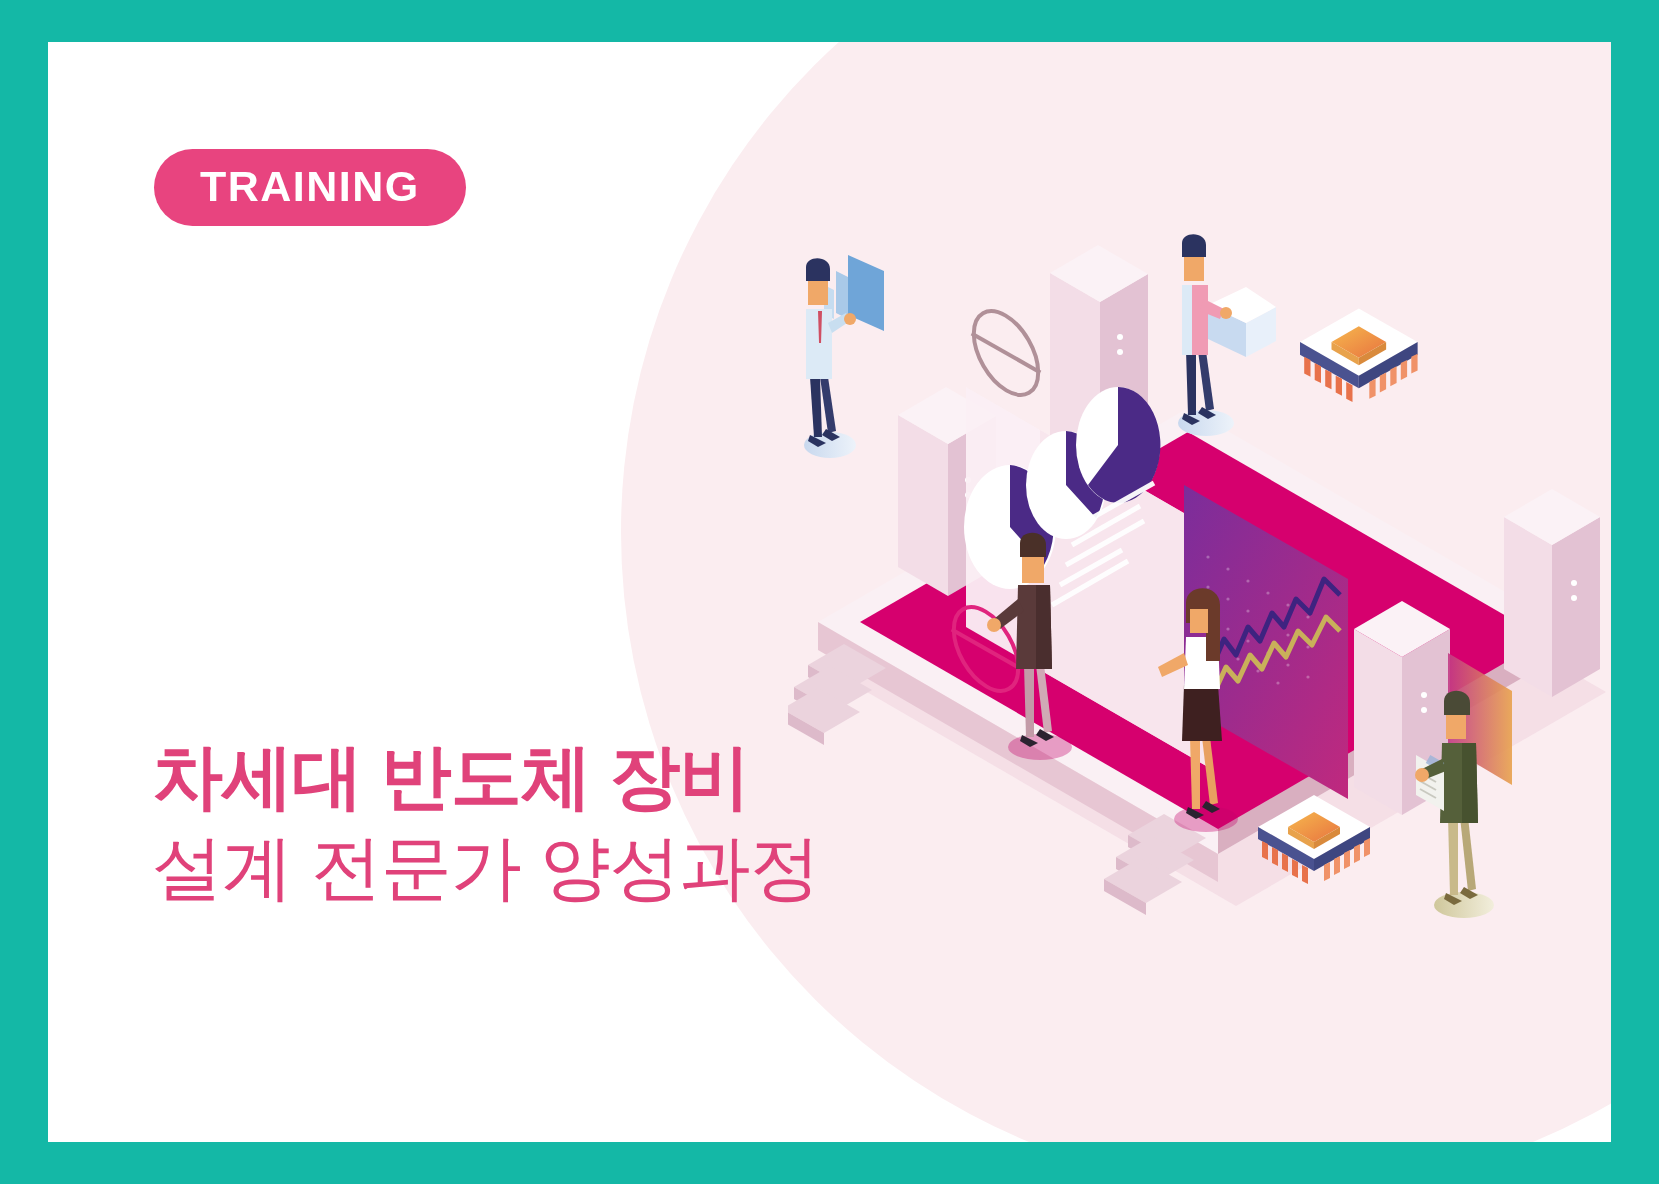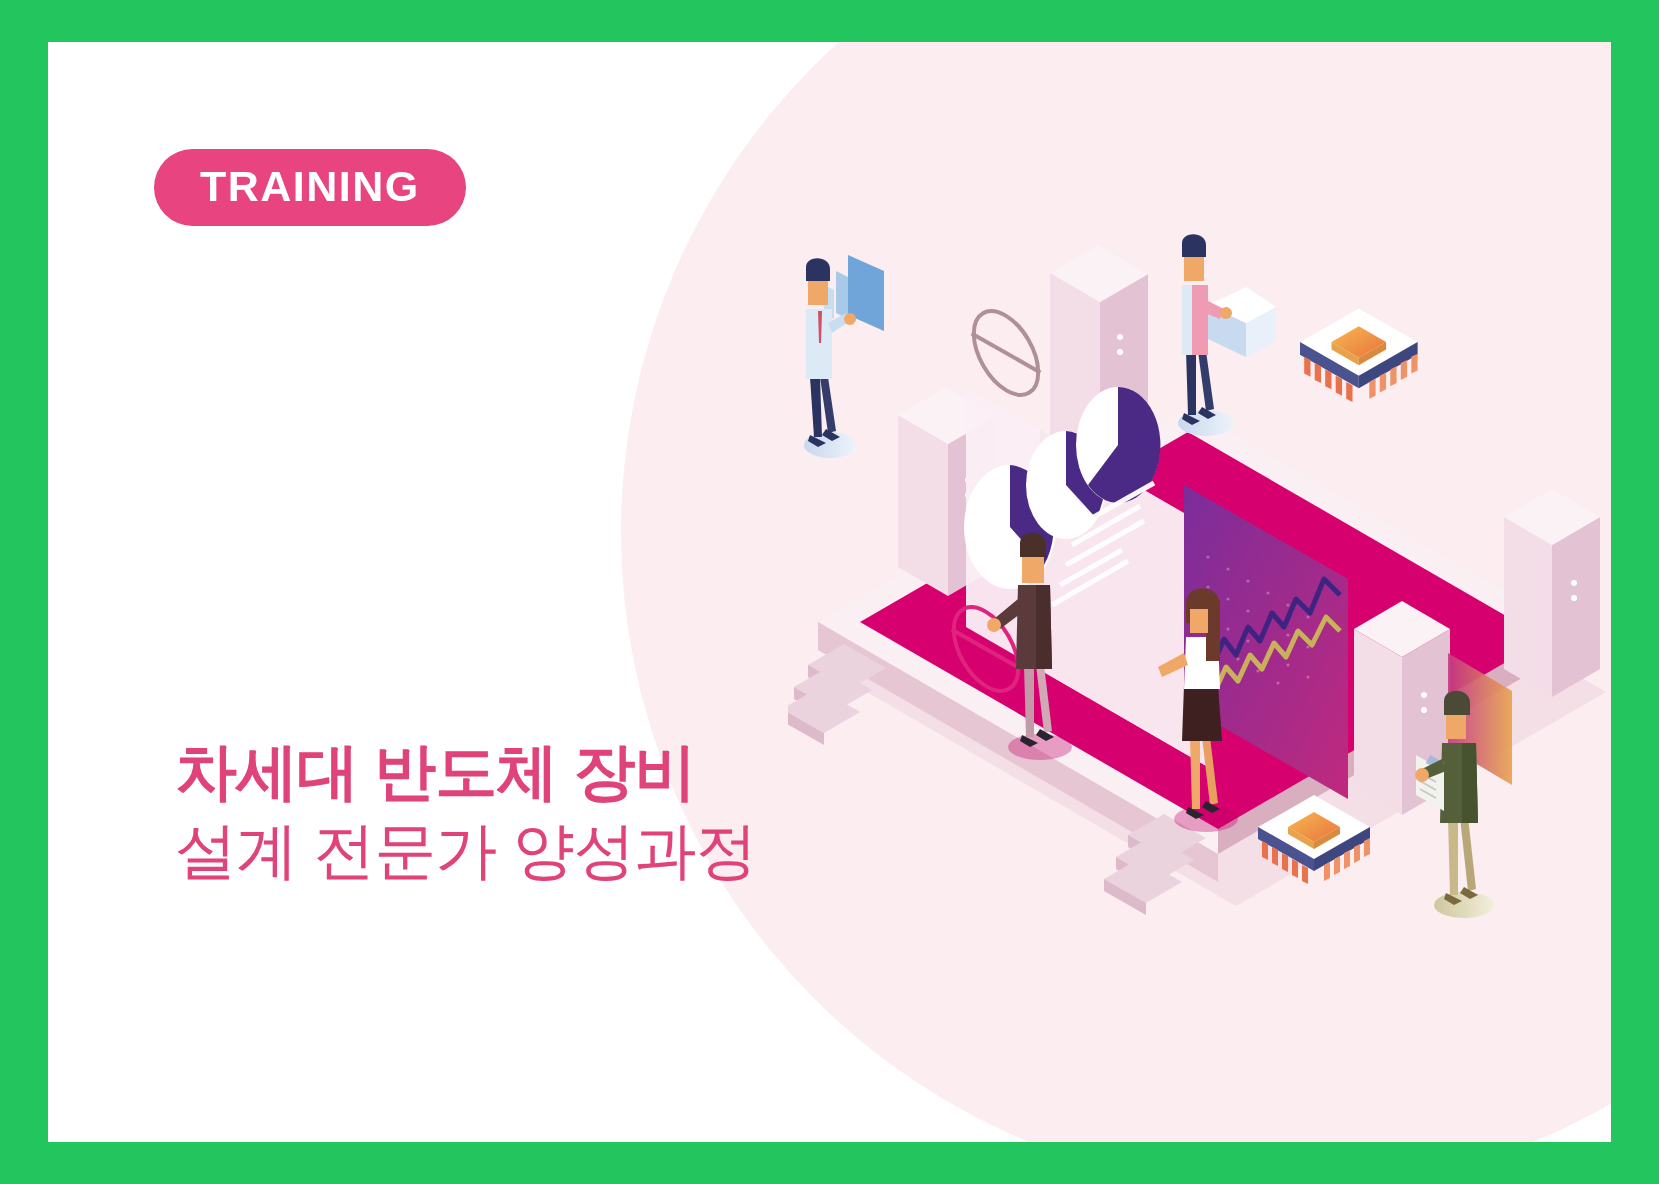--- a/index.html
+++ b/index.html
@@ -4,21 +4,21 @@
 <style>
   html,body{margin:0;padding:0;}
   body{
     width:1659px;height:1184px;
     background:#E8447F;
     font-family:"Liberation Sans","DejaVu Sans",sans-serif;
     overflow:hidden;
   }
   .banner{
     position:absolute;inset:0;
-    background:#22c55e;
+    background:#14b8a6;
   }
   .inner{
     position:absolute;
     left:48px;top:42px;right:48px;bottom:42px;
     background:#FFFFFF;
     overflow:hidden;
   }
   
   .blob{
     position:absolute;
@@ -39,26 +39,25 @@
     font-size:43px;
     font-weight:bold;
     letter-spacing:1.5px;
     line-height:1;
   }
   
   .title{
     position:absolute;
     left:104px;top:690px;
     color:#E0427A;
-    font-size:62px;
+    font-size:71px;
     font-weight:bold;
     line-height:1.28;
     letter-spacing:-1px;
     white-space:nowrap;
-    margin-left:23px;
   }
   .title .l2{font-weight:normal;}
   .illus{
     position:absolute;
     left:740px;top:185px;
     width:830px;height:720px;
   }
   .illus svg{display:block;width:100%;height:100%;}
 </style>
 </head>

